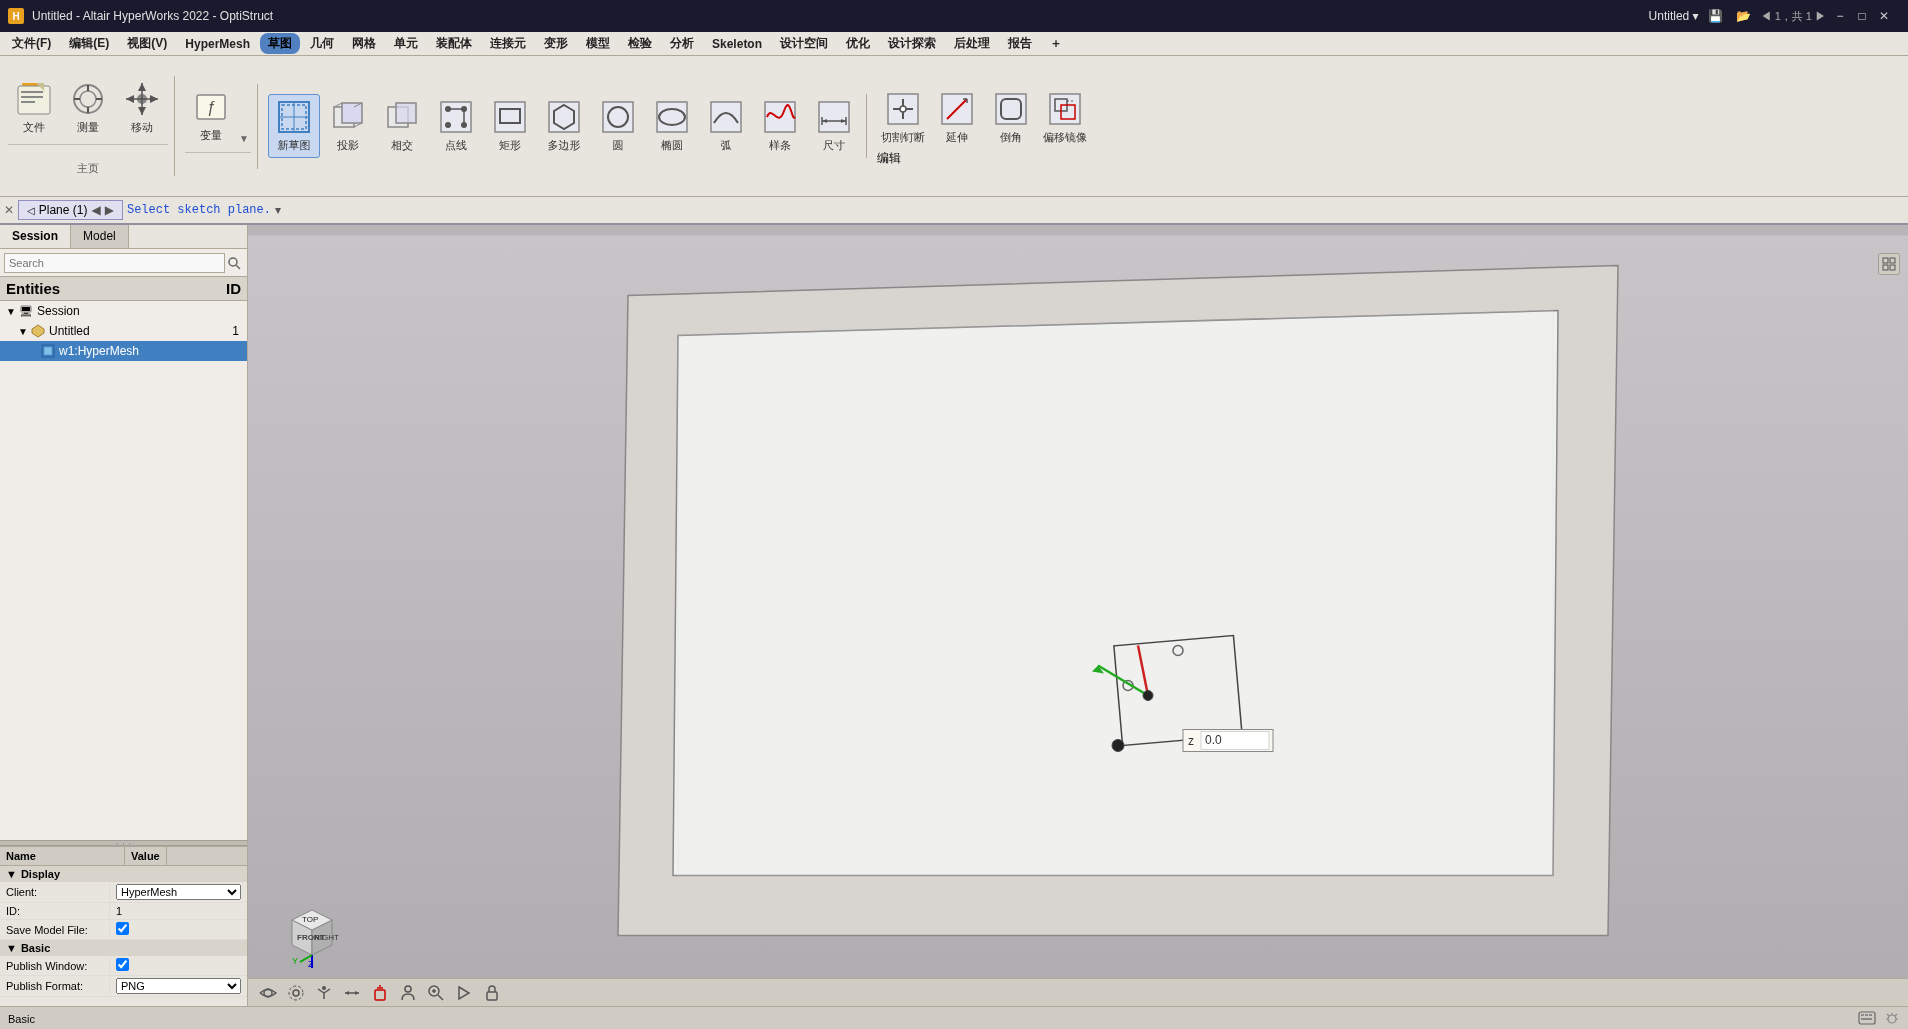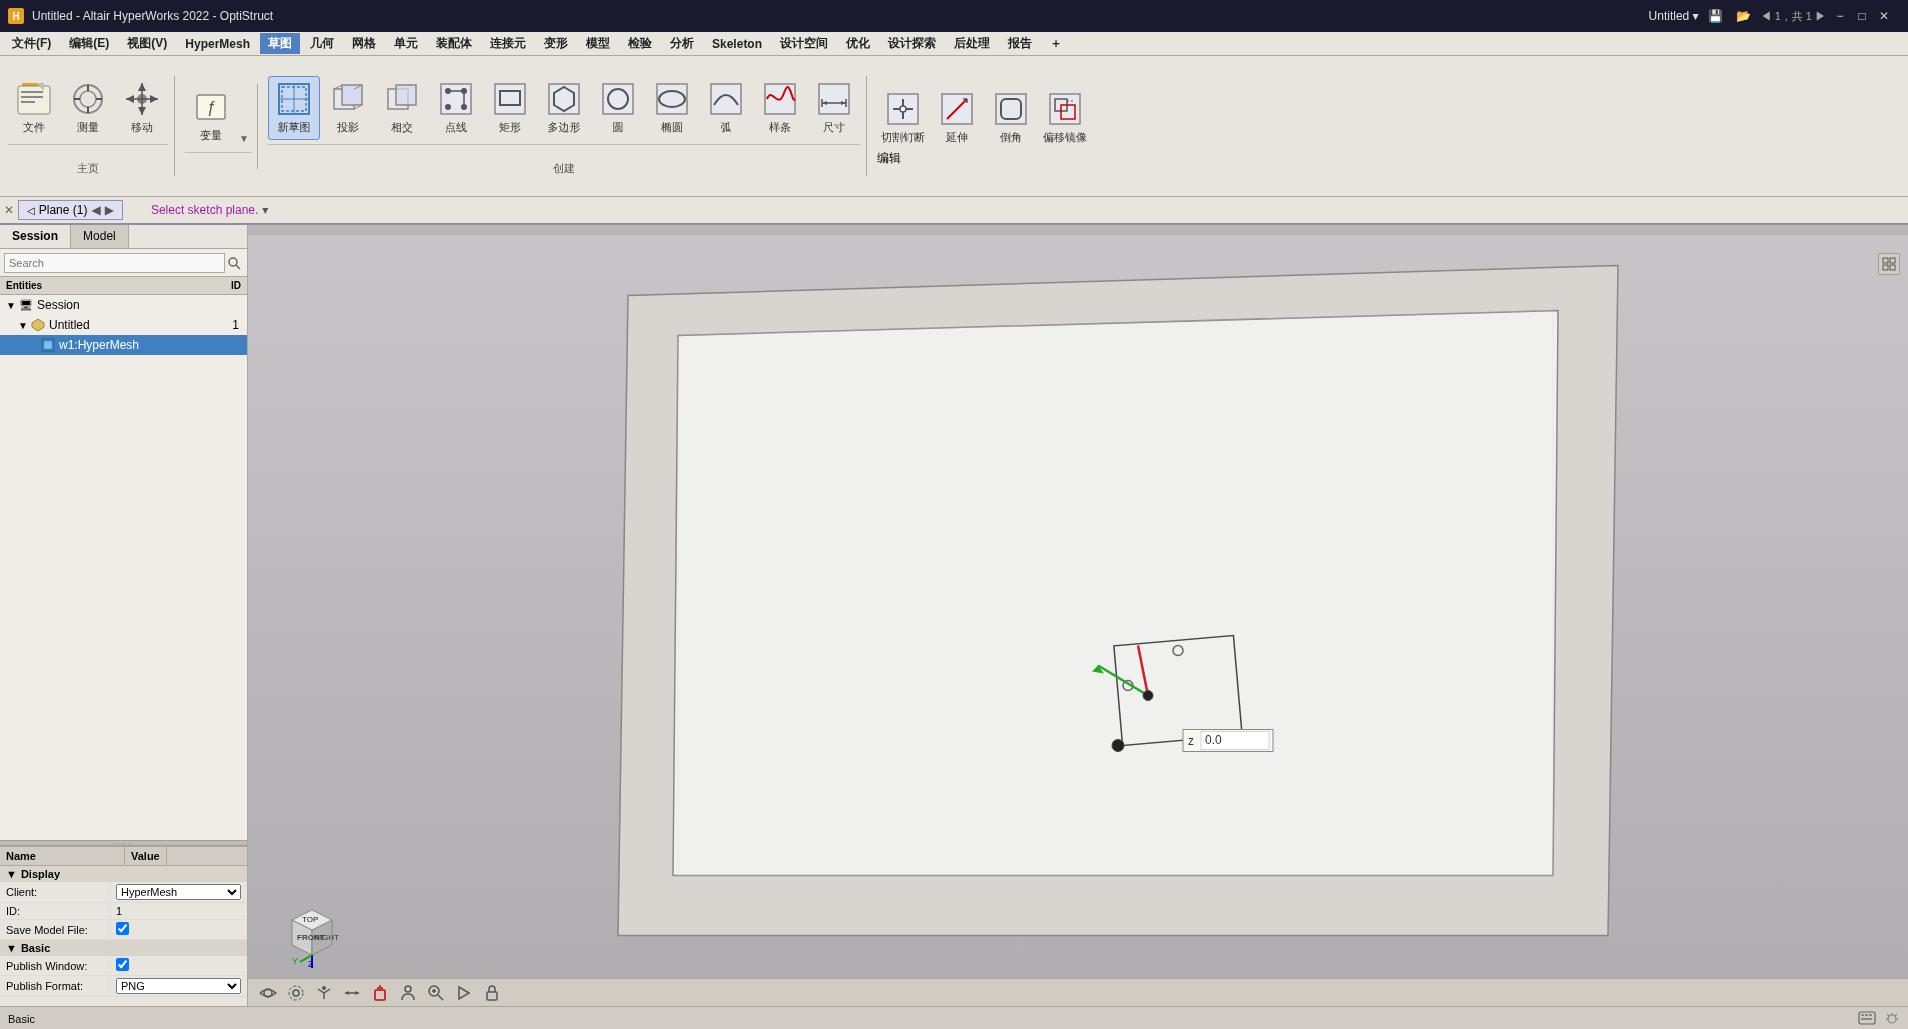--- a/index.html
+++ b/index.html
@@ -32,21 +32,21 @@
       gap: 2px;
       font-weight: bold;
     }
     .menu-item {
       padding: 2px 8px;
       cursor: pointer;
       font-size: 12px;
       color: #222;
       white-space: nowrap;
     }
-    .menu-item.active { background: #5080c0; color: #ffffff; }
+    .menu-item.active { background: #5080c0; color: #000000; border-radius: 8px; }
 
     
     #toolbar-container {
       background: #e8e4de;
       border-bottom: 1px solid #b0a898;
     }
     #toolbar-main {
       display: flex;
       align-items: center;
       padding: 4px 8px;
@@ -125,21 +125,21 @@
       padding: 2px 4px;
       font-size: 11px;
       height: 20px;
     }
     #search-bar .search-icon { width: 18px; height: 18px; display: flex; align-items: center; justify-content: center; cursor: pointer; }
 
     #entity-header {
       display: flex;
       justify-content: space-between;
       padding: 3px 6px;
-      font-size: 10px;
+      font-size: 15px;
       font-weight: bold;
       background: #d8d4cc;
       border-bottom: 1px solid #b0a898;
     }
 
     #entity-tree {
       flex: 1;
       overflow-y: auto;
       background: #f0ece8;
     }
@@ -516,21 +516,20 @@
               <line x1="6" y1="22" x2="30" y2="22" stroke="#555" stroke-width="1.5"></line>
               <line x1="6" y1="18" x2="6" y2="26" stroke="#555" stroke-width="1.5"></line>
               <line x1="30" y1="18" x2="30" y2="26" stroke="#555" stroke-width="1.5"></line>
               <polygon points="6,22 11,20 11,24" fill="#555"></polygon>
               <polygon points="30,22 25,20 25,24" fill="#555"></polygon>
             </svg>
           </div>
           <div class="btn-label">尺寸</div>
         </div>
       </div>
-      <div class="section-name">创建</div>
     </div>
 
     <div style="display:flex; flex-direction:column; align-items:stretch;">
       <div class="toolbar-group-row">
         <div class="toolbar-btn">
           <div class="btn-icon">
             <svg width="36" height="36" viewBox="0 0 36 36">
               <rect x="3" y="3" width="30" height="30" fill="#e8e8f0" stroke="#888" stroke-width="1.5"></rect>
               <line x1="8" y1="18" x2="28" y2="18" stroke="#555" stroke-width="2"></line>
               <line x1="18" y1="8" x2="18" y2="28" stroke="#555" stroke-width="2"></line>
@@ -577,21 +576,21 @@
 </div>
 
 <div id="secondary-toolbar">
   <span class="close-btn" style="color:#666; cursor:pointer; margin-right:4px;">✕</span>
   <div style="display:flex; align-items:center; background:#e0e0f0; border:1px solid #9090c0; padding:2px 8px; gap:4px;">
     <span style="font-size:10px;">◁</span>
     <span>Plane (1)</span>
     <span class="nav-btn" style="background:transparent; border:none; color:#555;">◀</span>
     <span class="nav-btn" style="background:transparent; border:none; color:#555;">▶</span>
   </div>
-  <span style="margin-left:28px; color:#a21caf;">Select sketch plane.</span>
+  <span style="margin-left:4px; color:#1d4ed8;font-family:Liberation Mono, monospace;">Select sketch plane.</span>
   <span style="margin-left:4px; color:#555; cursor:pointer;">▾</span>
 </div>
 
 <div id="main-content">
 
   <div id="left-panel">
 
     <div id="panel-tabs">
       <div class="panel-tab active">Session</div>
       <div class="panel-tab">Model</div>

